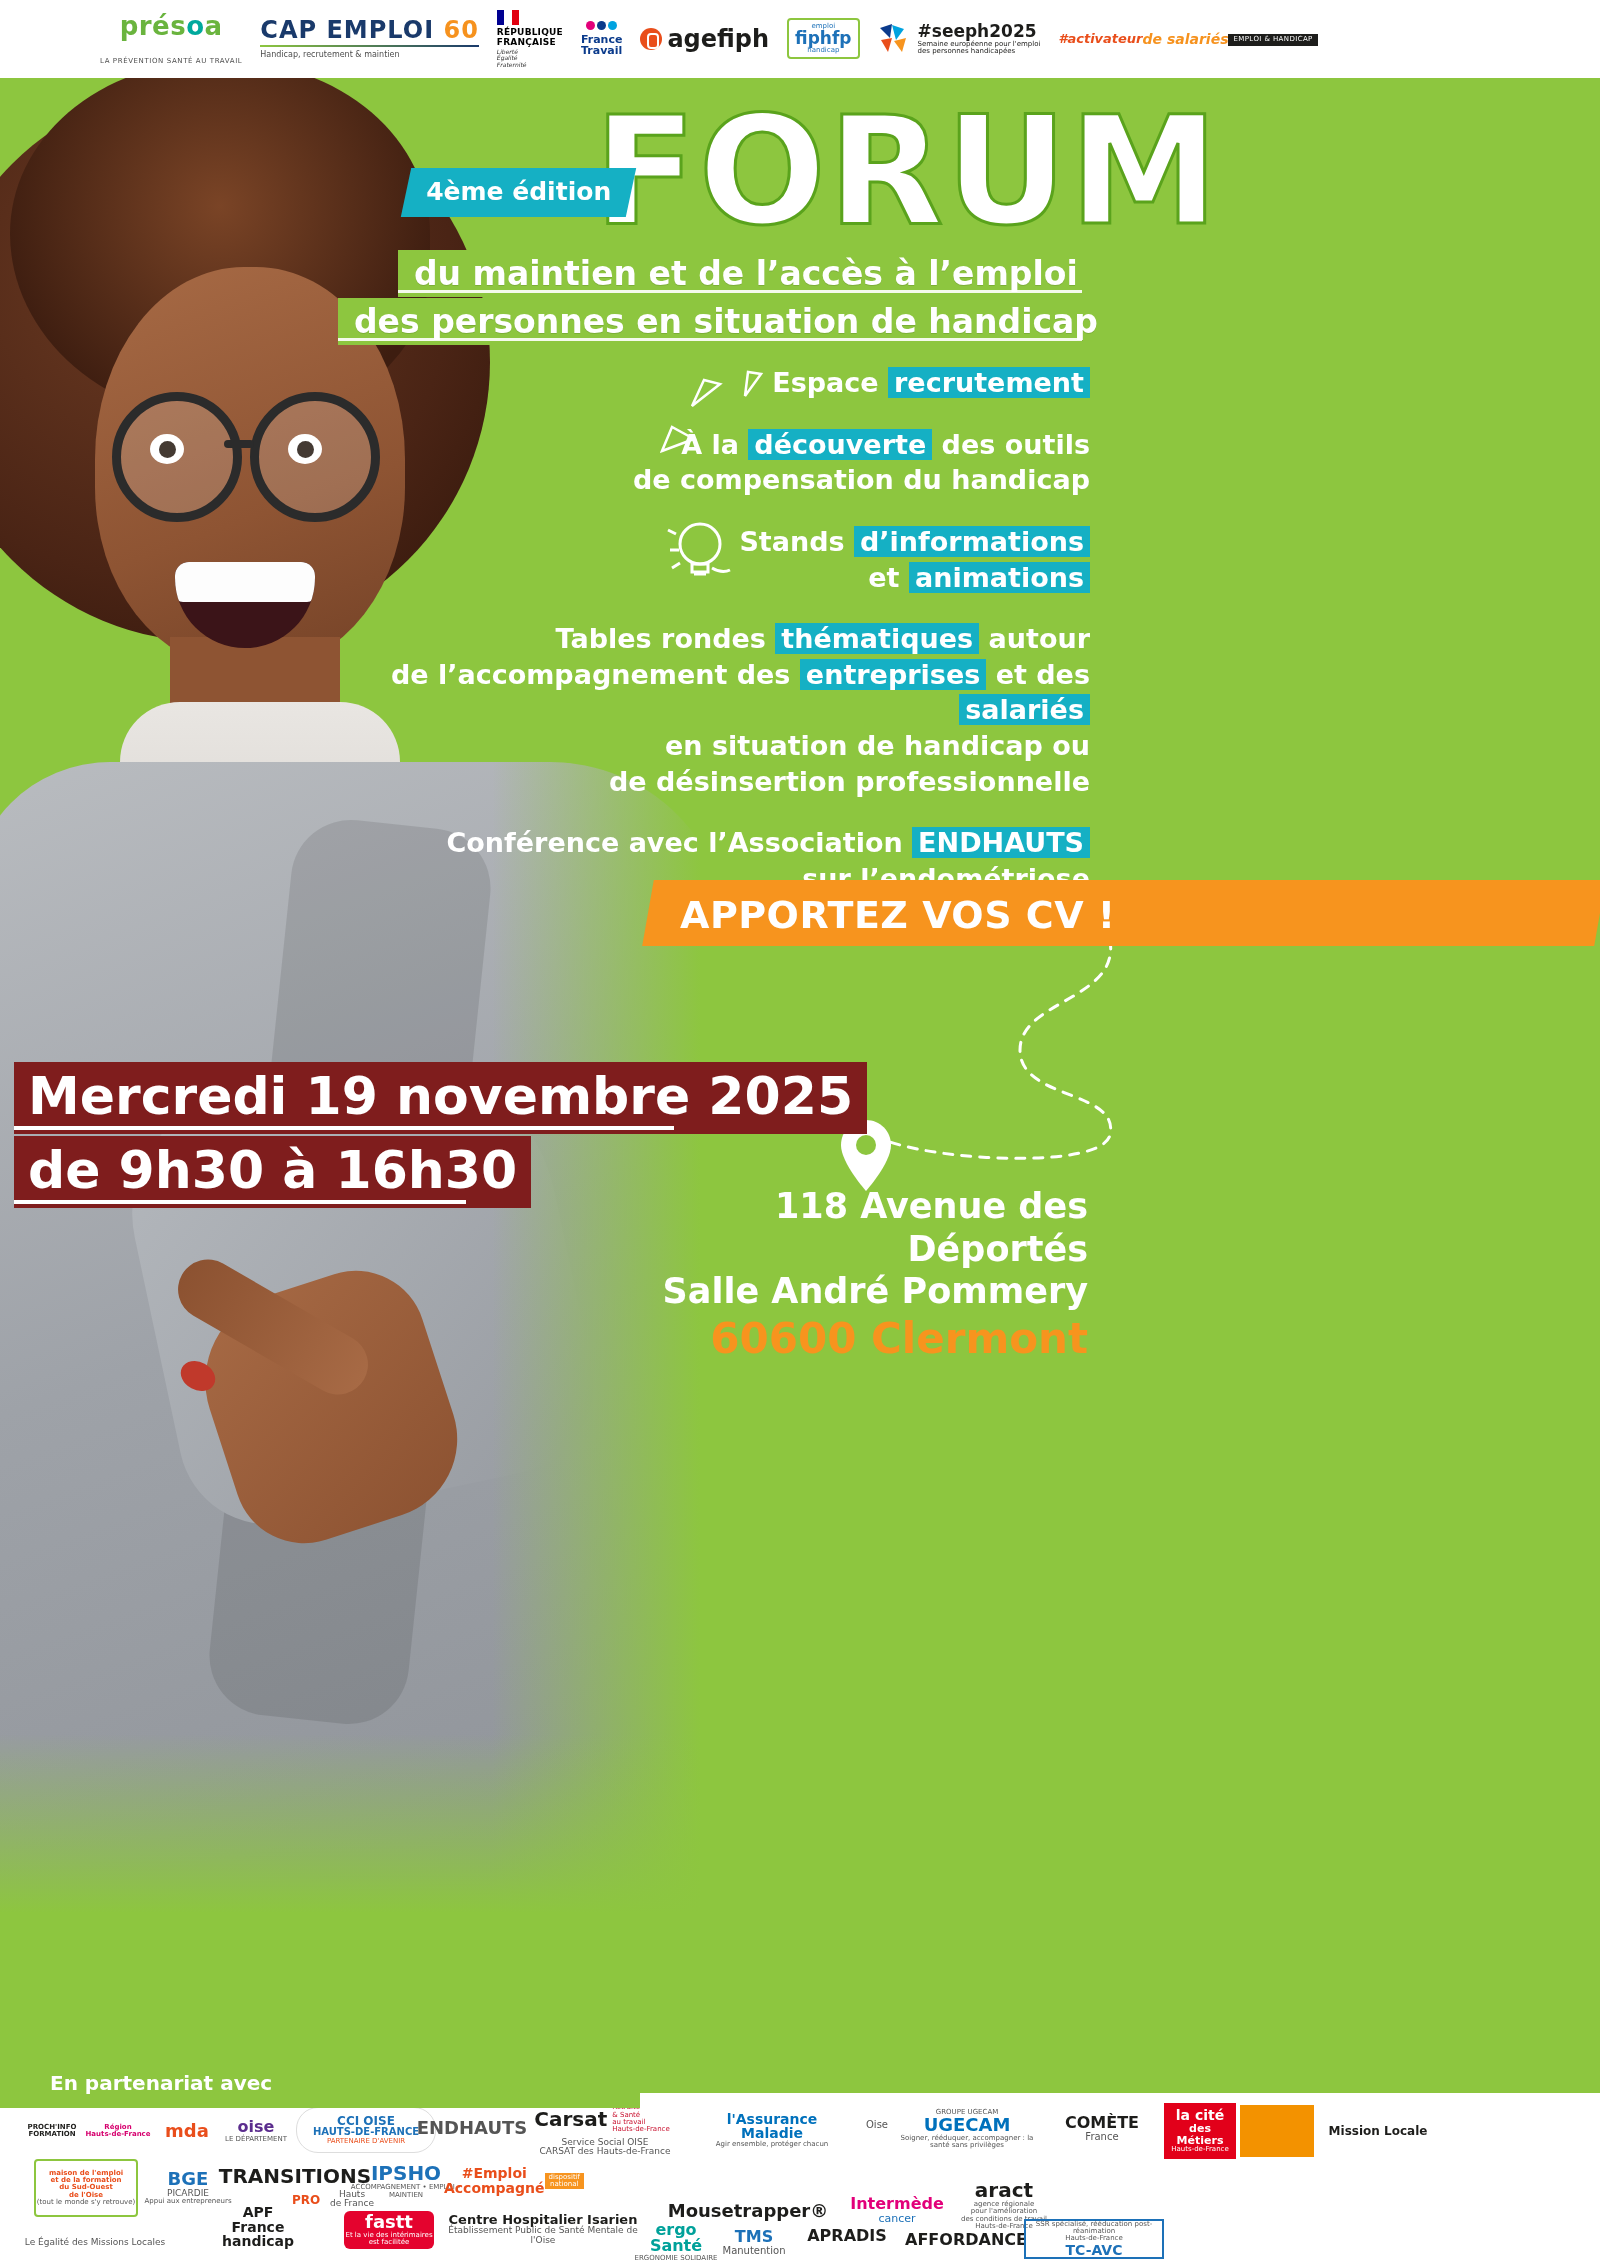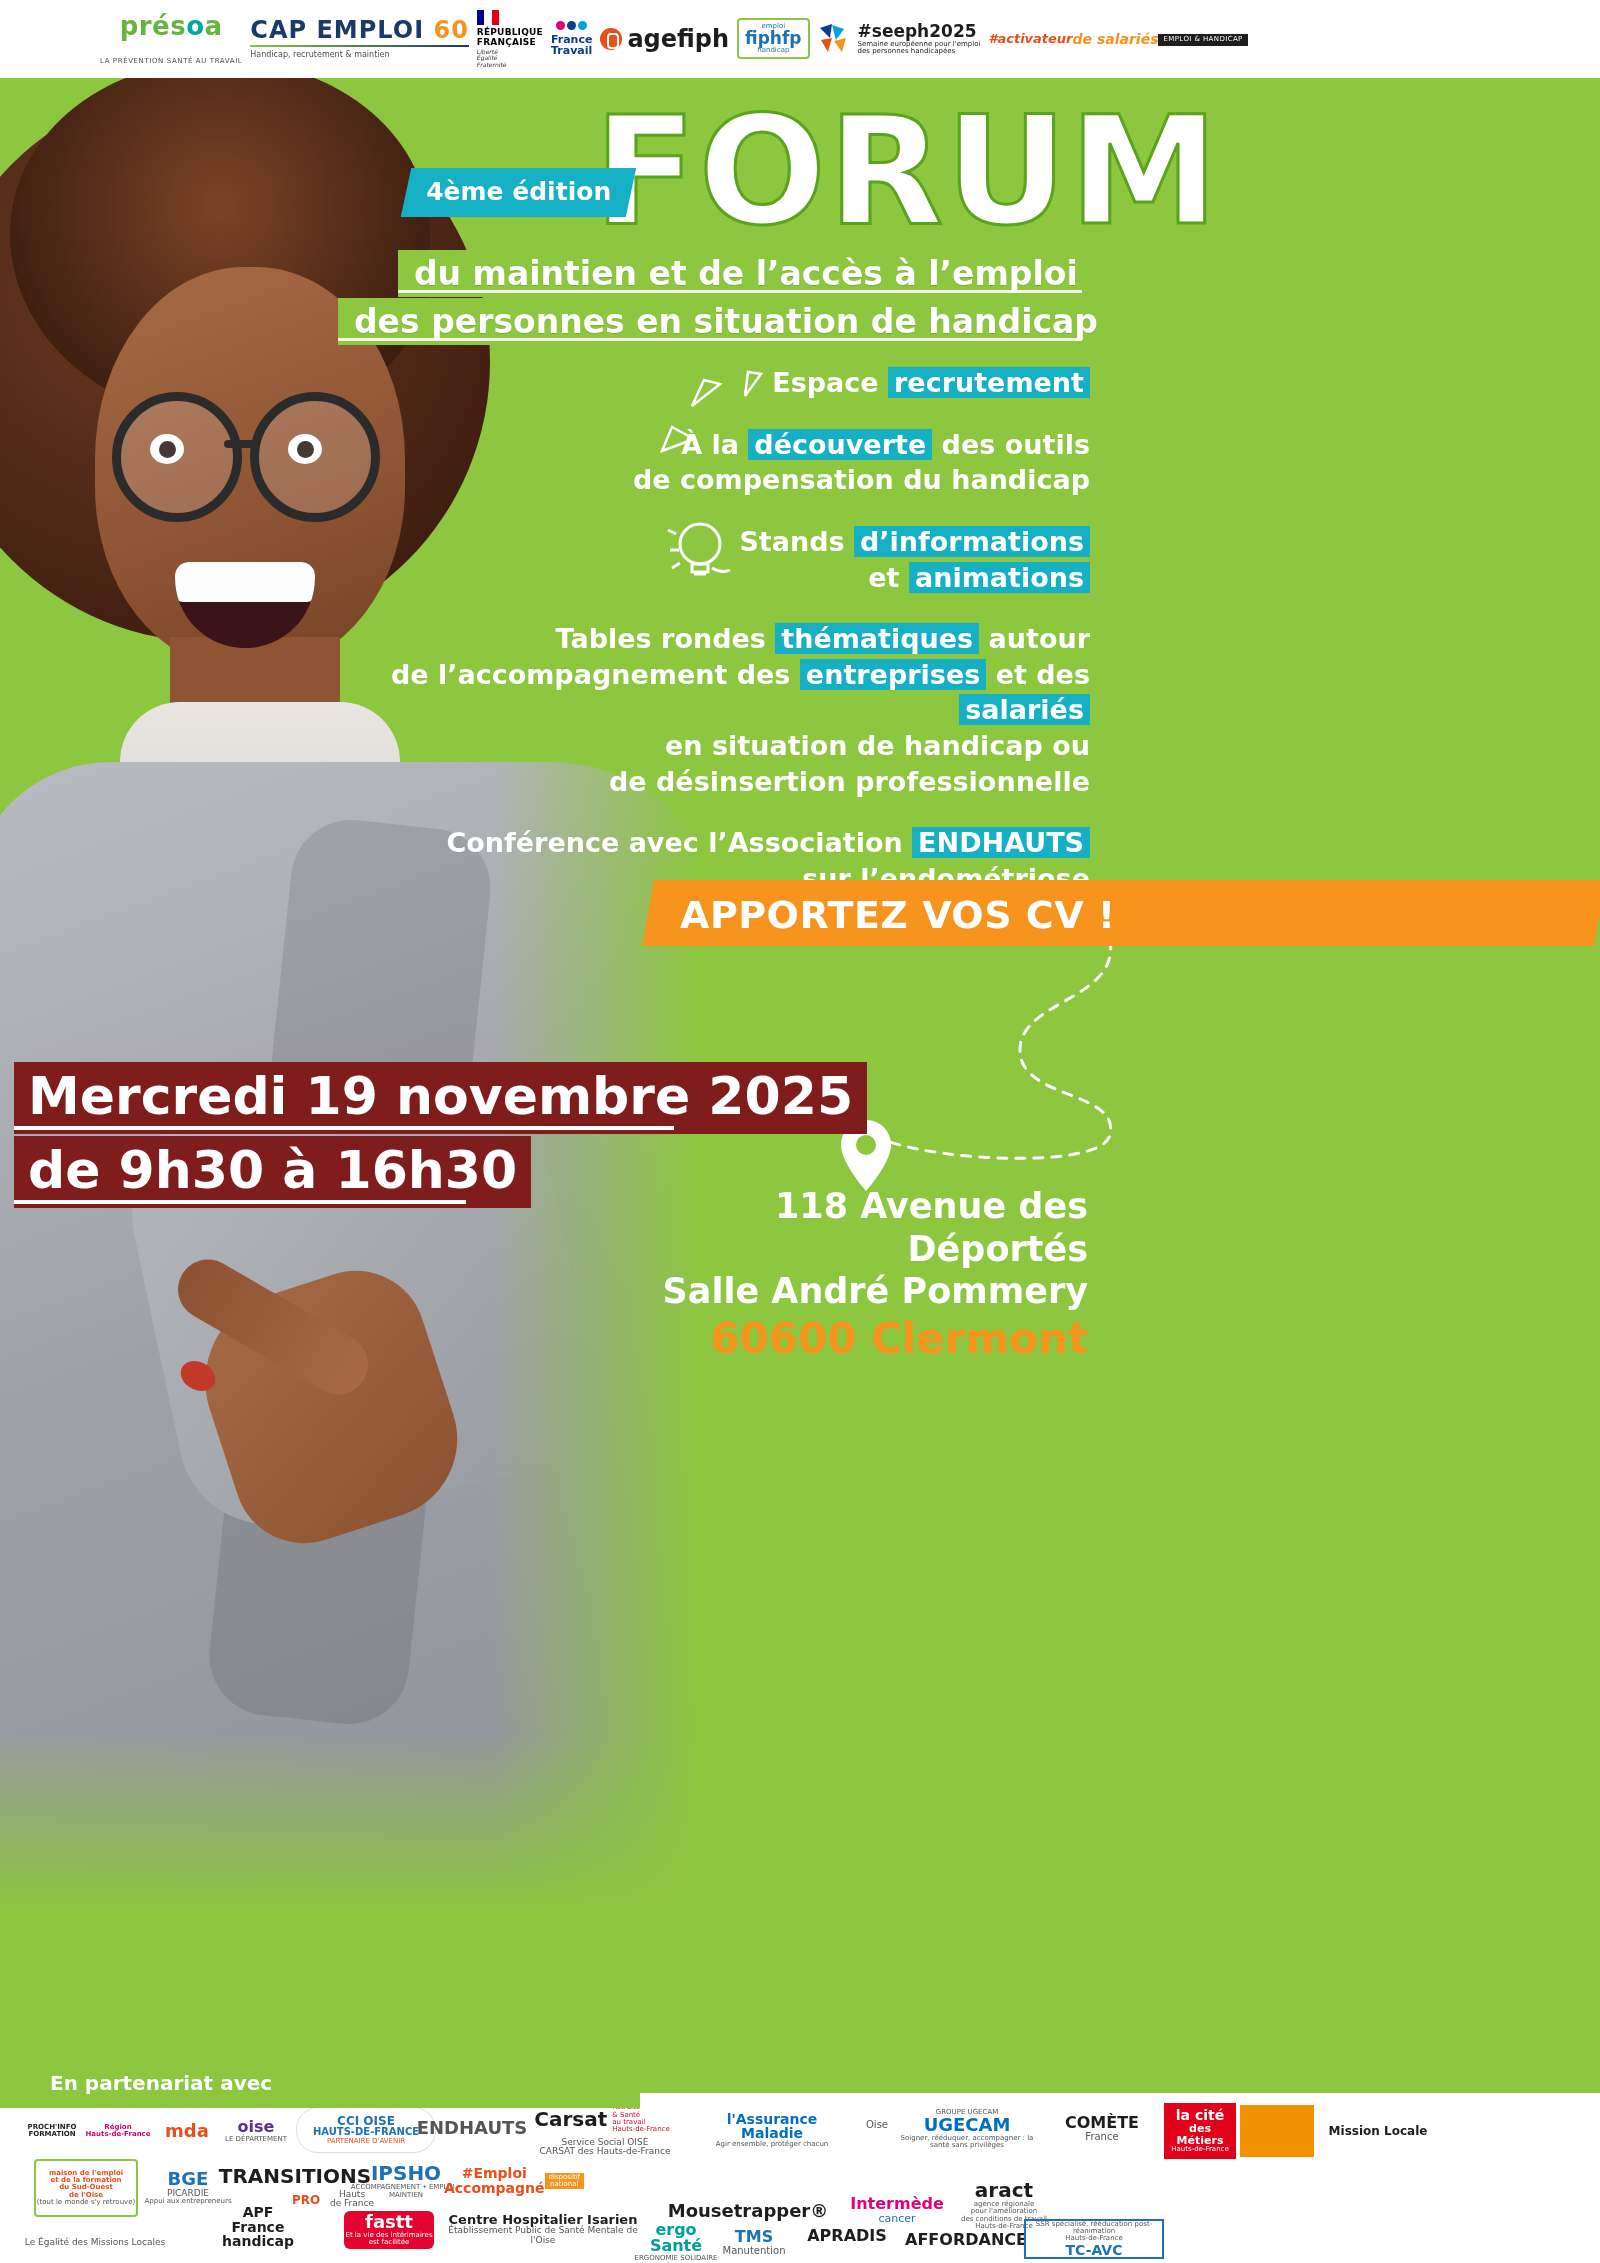--- a/index.html
+++ b/index.html
@@ -8,21 +8,21 @@
     font-family:"DejaVu Sans", sans-serif;
     background:#8cc63f;
   }
   .poster{position:absolute;inset:0;background:#8dc63f;}
 
   
   .topbar{
     position:absolute;left:0;top:0;width:1600px;height:78px;background:#ffffff;
     display:flex;align-items:center;z-index:40;
   }
-  .topbar .logos{display:flex;align-items:center;gap:8px;padding-left:100px;}
+  .topbar .logos{display:flex;align-items:center;gap:18px;padding-left:100px;}
   .tlogo{display:flex;align-items:center;justify-content:center;flex-direction:column;}
 
   .presoa-wrap{display:flex;flex-direction:column;align-items:center;line-height:1;}
   .presoa-main{font-size:26px;font-weight:700;color:#6ab43e;letter-spacing:.5px;}
   .presoa-main .o{color:#00a99d;}
   .presoa-sub{font-size:7px;color:#4d4d4d;letter-spacing:.6px;margin-top:19px;}
 
   .cap-wrap{display:flex;flex-direction:column;align-items:flex-start;line-height:1;}
   .cap-main{font-size:24px;font-weight:700;color:#1a3a6b;letter-spacing:1px;}
   .cap-main .sixty{color:#f6921e;}

